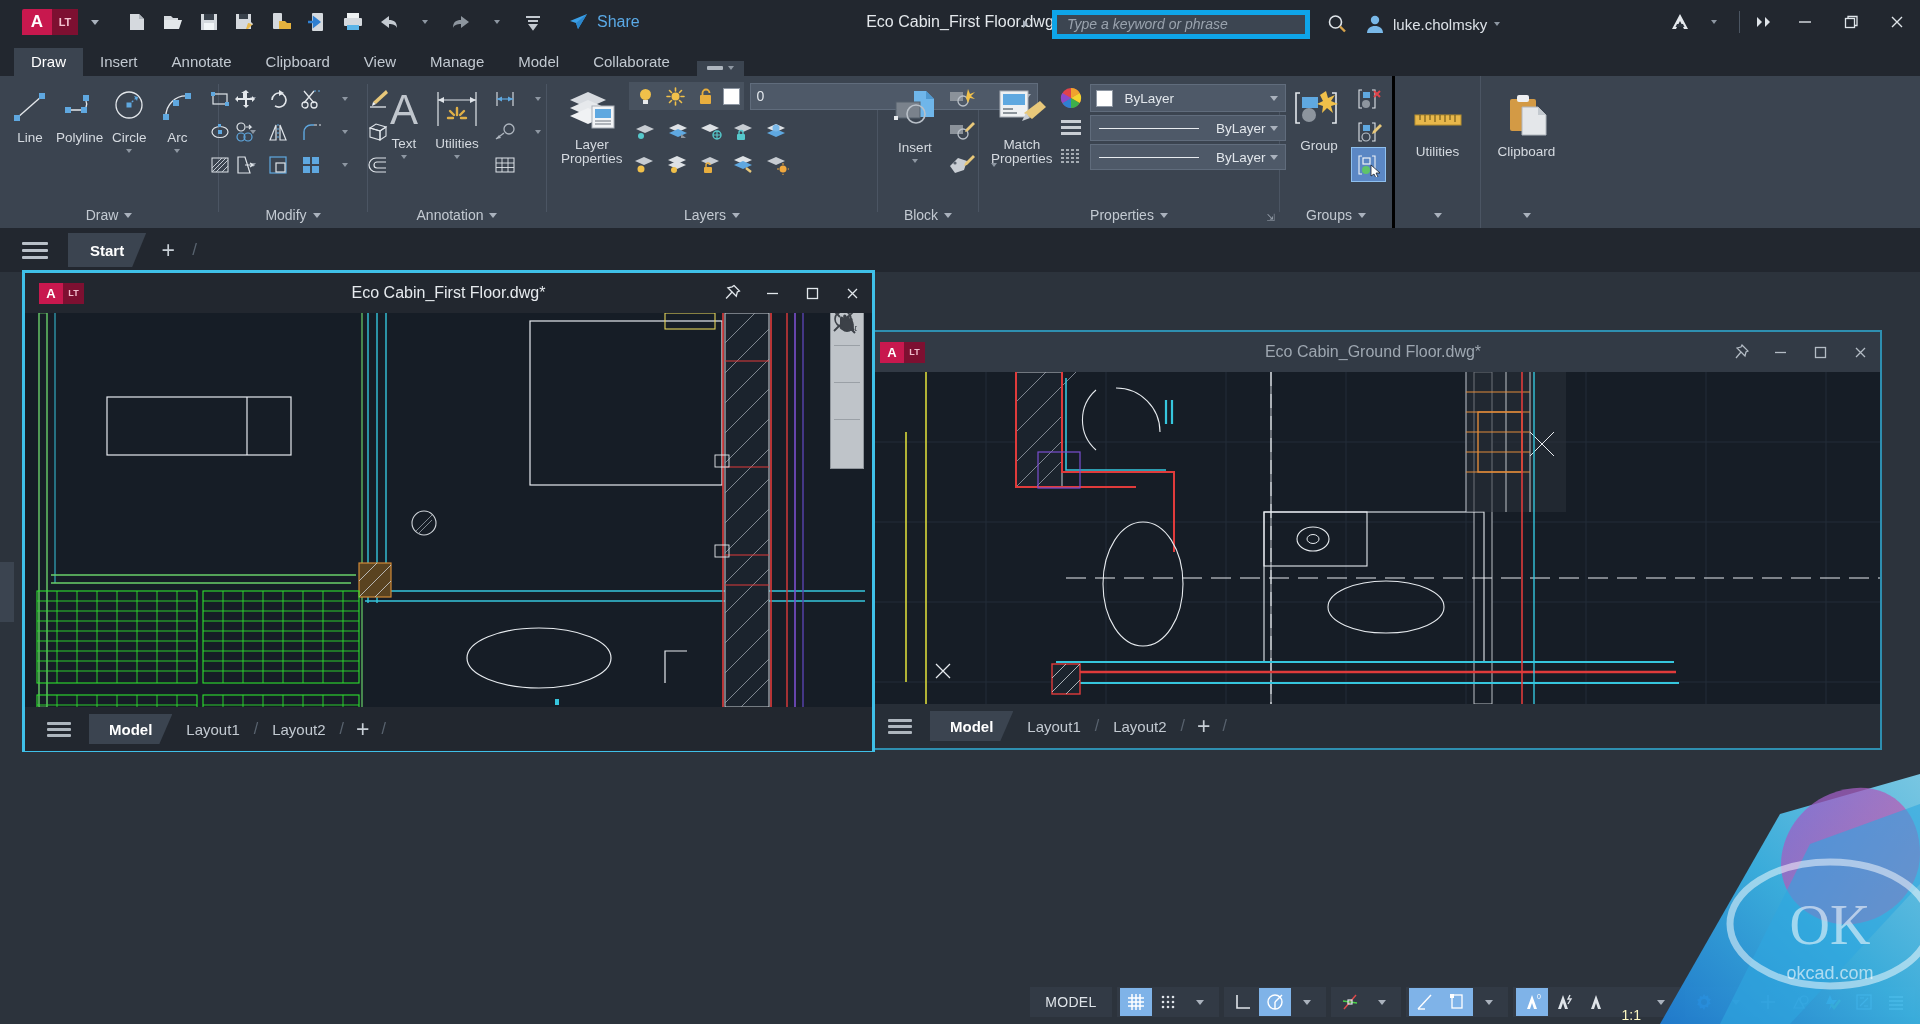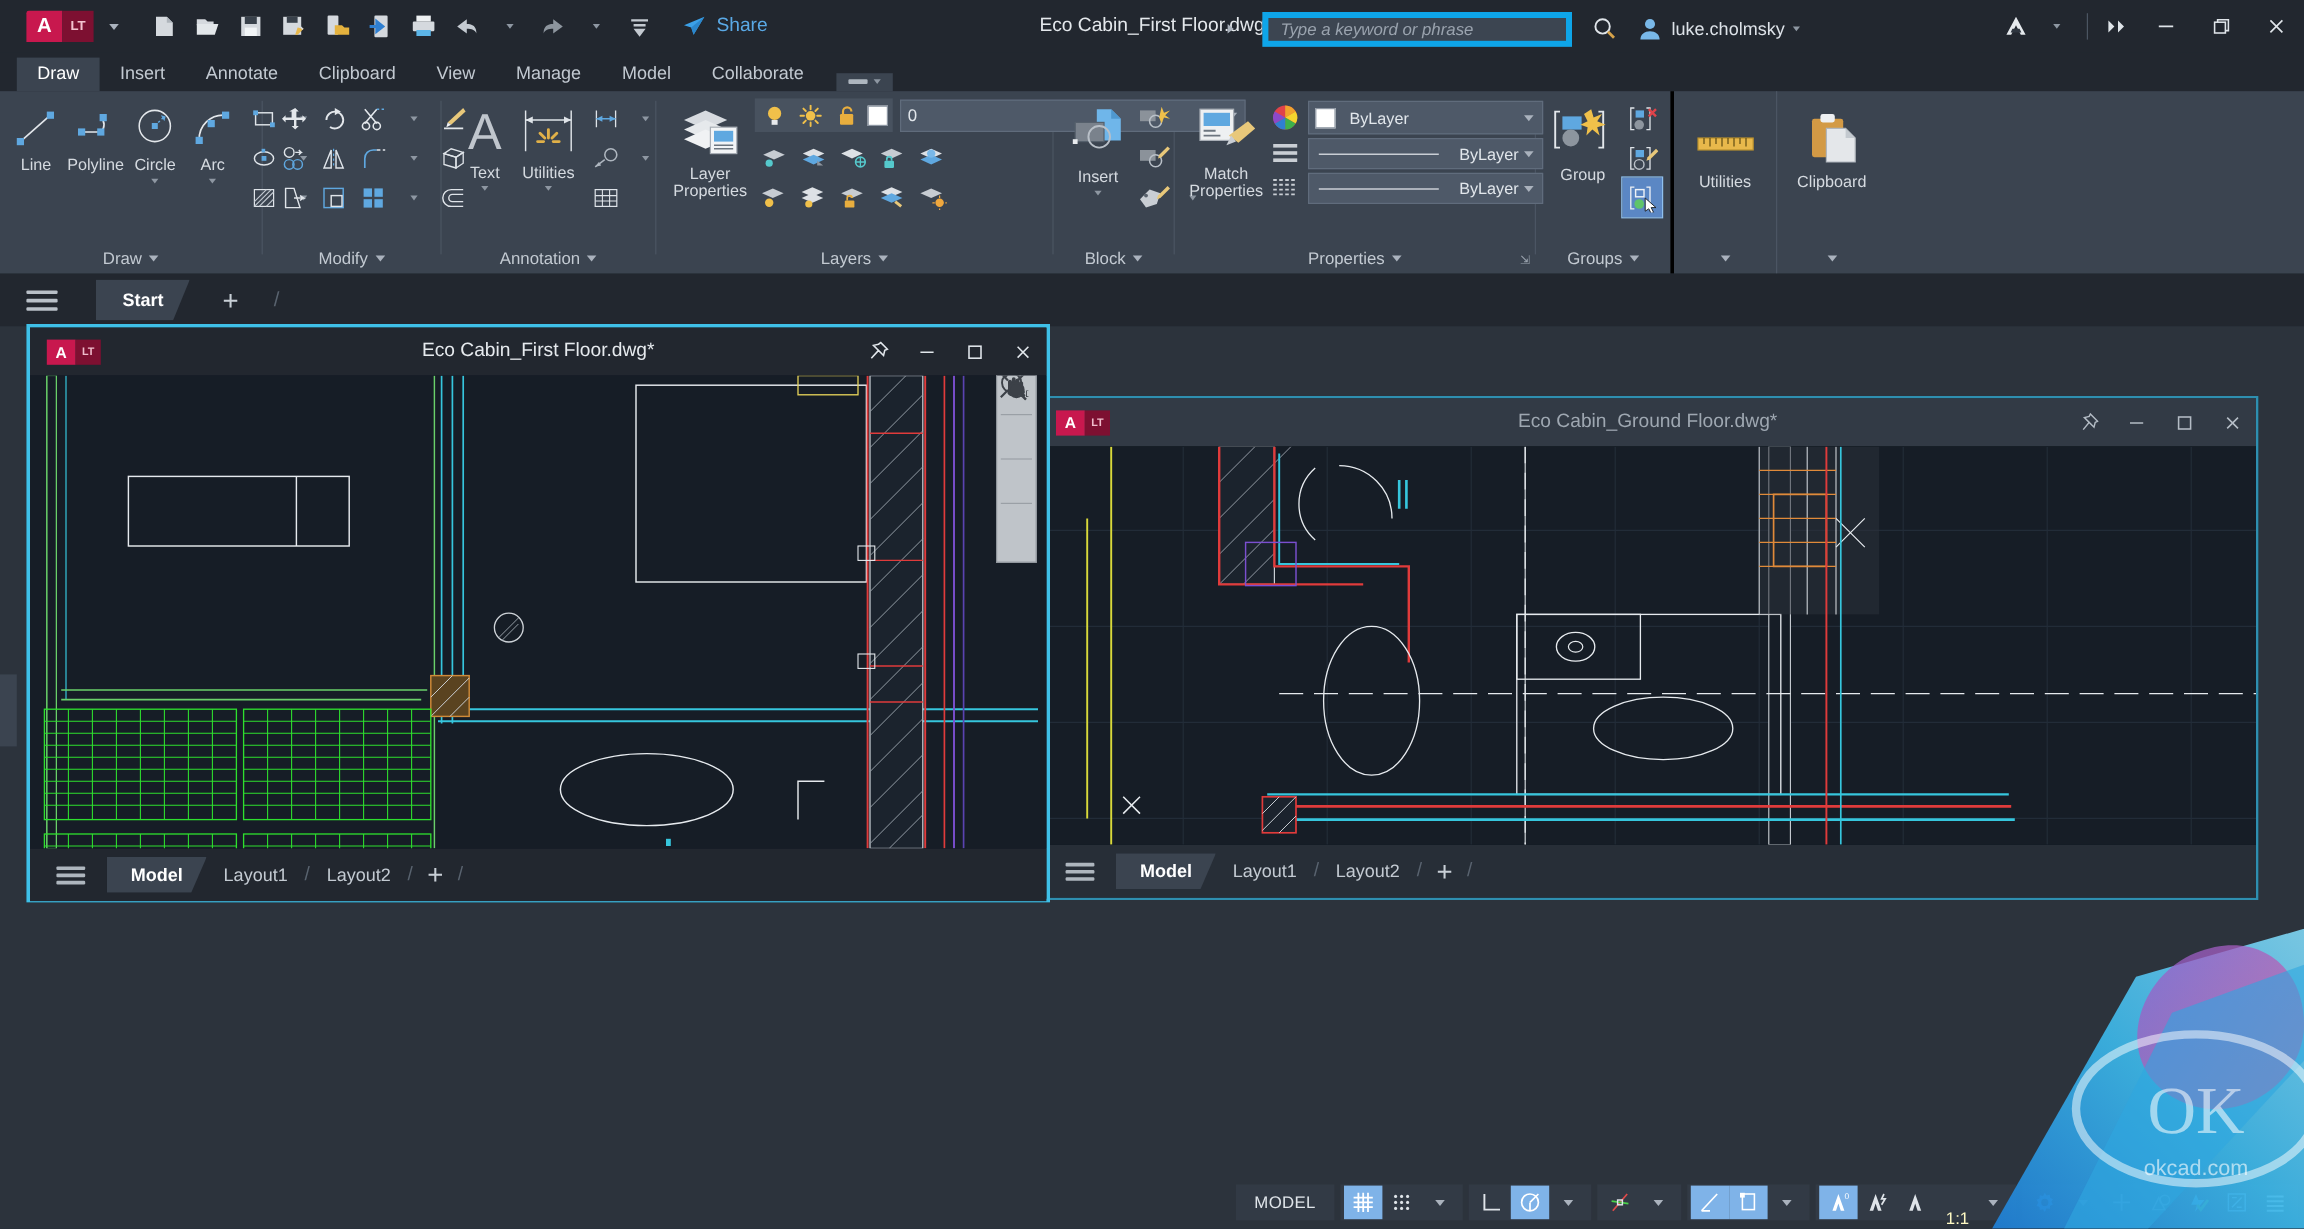--- a/index.html
+++ b/index.html
@@ -97,21 +97,21 @@
     font-size:13.5px;color:#e2e7ec;position:relative;
   }
   .prop-combo .line{position:absolute;left:8px;top:12px;width:100px;height:1px;background:#e8ecf0;}
   .prop-combo .lbl{margin-right:14px;}
   .prop-combo .cv{position:absolute;right:7px;top:10px;}
   .panel-expand{position:absolute;right:4px;bottom:5px;font-size:10px;color:#9aa3ae;}
 
   
   .doctabs{
     position:absolute;left:0;top:228px;width:1920px;height:44px;background:#22272f;
-    display:flex;align-items:center;gap:12px;
+    display:flex;align-items:center;
   }
   .hamb{width:26px;display:flex;flex-direction:column;gap:4px;margin-left:22px;}
   .hamb i{display:block;height:3px;background:#b9c0c8;border-radius:1px;}
   .starttab{
     margin-left:20px;height:34px;background:#3b4450;color:#ffffff;font-size:15px;font-weight:bold;
     display:flex;align-items:center;padding:0 22px;
     clip-path: polygon(0 0,100% 0,calc(100% - 14px) 100%,0 100%);
   }
   .plustab{width:44px;height:34px;display:flex;align-items:center;justify-content:center;font-size:23px;color:#c8cfd6;font-weight:300;}
   .tab-slash{color:#59636f;font-size:17px;margin-left:2px;}

